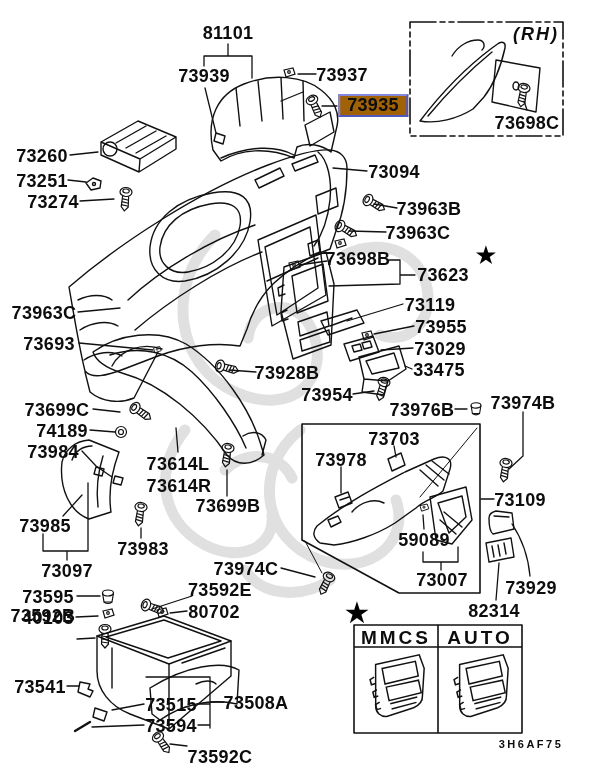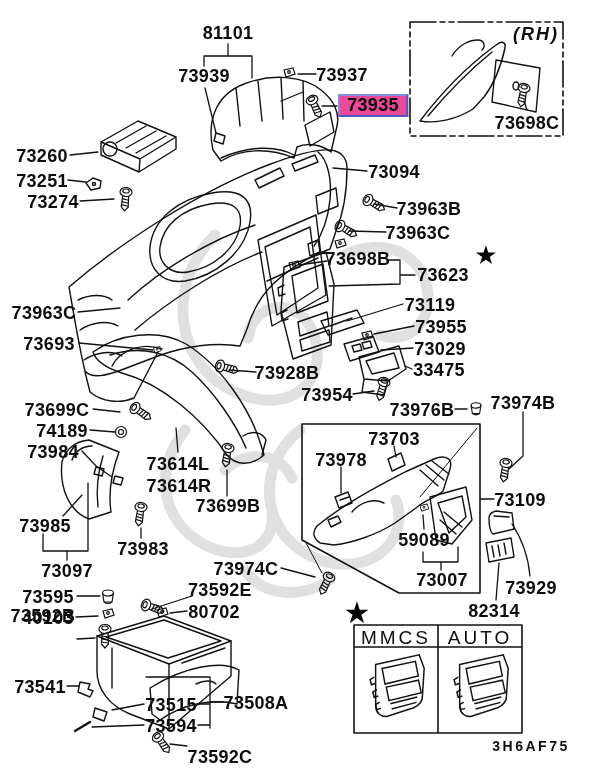--- a/index.html
+++ b/index.html
@@ -2,28 +2,28 @@
 <html><head>
 <meta charset="utf-8">
 <style>
   html,body{margin:0;padding:0;background:#fff;}
   .stage{position:relative;width:609px;height:768px;background:#fff;overflow:hidden;
          font-family:"Liberation Sans",sans-serif;}
   svg.art{position:absolute;left:0;top:0;z-index:1;}
   .part-label{position:absolute;transform:translateX(-50%);z-index:3;
       font-weight:bold;font-size:18px;line-height:20px;letter-spacing:.3px;
       color:#0d0d0d;white-space:nowrap;}
-  .hl{background:#ec4899;border:2px solid #8188dd;border-right-color:#5058c0;
+  .hl{background:#a16207;border:2px solid #8188dd;border-right-color:#5058c0;
       border-bottom-color:#5058c0;padding:0 7px;line-height:19px;}
   .rh-marker{letter-spacing:2px;font-style:italic;}
   .star{position:absolute;transform:translateX(-50%);z-index:3;color:#000;line-height:1;}
-  .vhead{position:absolute;transform:translateX(-50%);z-index:3;font-weight:normal;
+  .vhead{position:absolute;transform:translateX(-50%);z-index:3;font-weight:bold;
       font-size:19px;letter-spacing:3px;color:#0d0d0d;}
   .code{position:absolute;transform:translateX(-50%);z-index:3;font-weight:bold;
-      font-size:14px;letter-spacing:2.5px;color:#0d0d0d;}
+      font-size:11px;letter-spacing:2.5px;color:#0d0d0d;}
 </style>
 </head>
 <body>
 
 <div class="stage">
 
 <svg class="art" width="609" height="768" viewBox="0 0 609 768">
   <defs>
     <g id="scr" stroke="#111" stroke-width="1.2" fill="none">
       <ellipse cx="0" cy="0" rx="6" ry="4.5"></ellipse>

